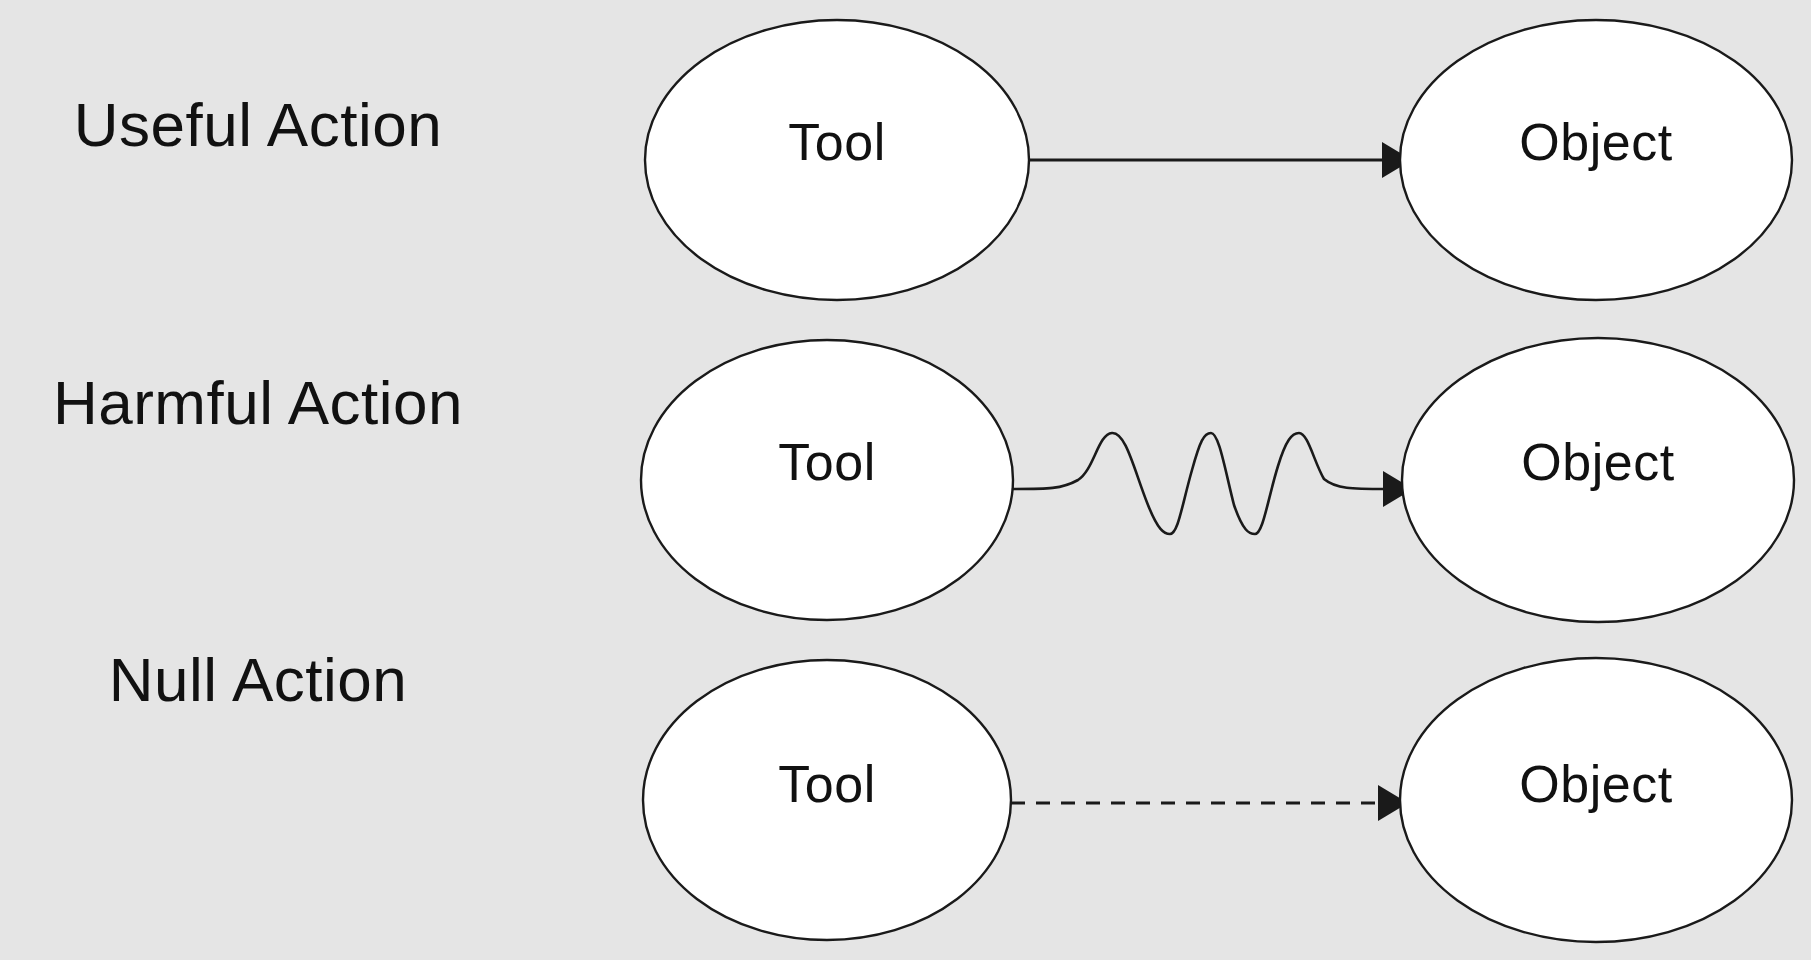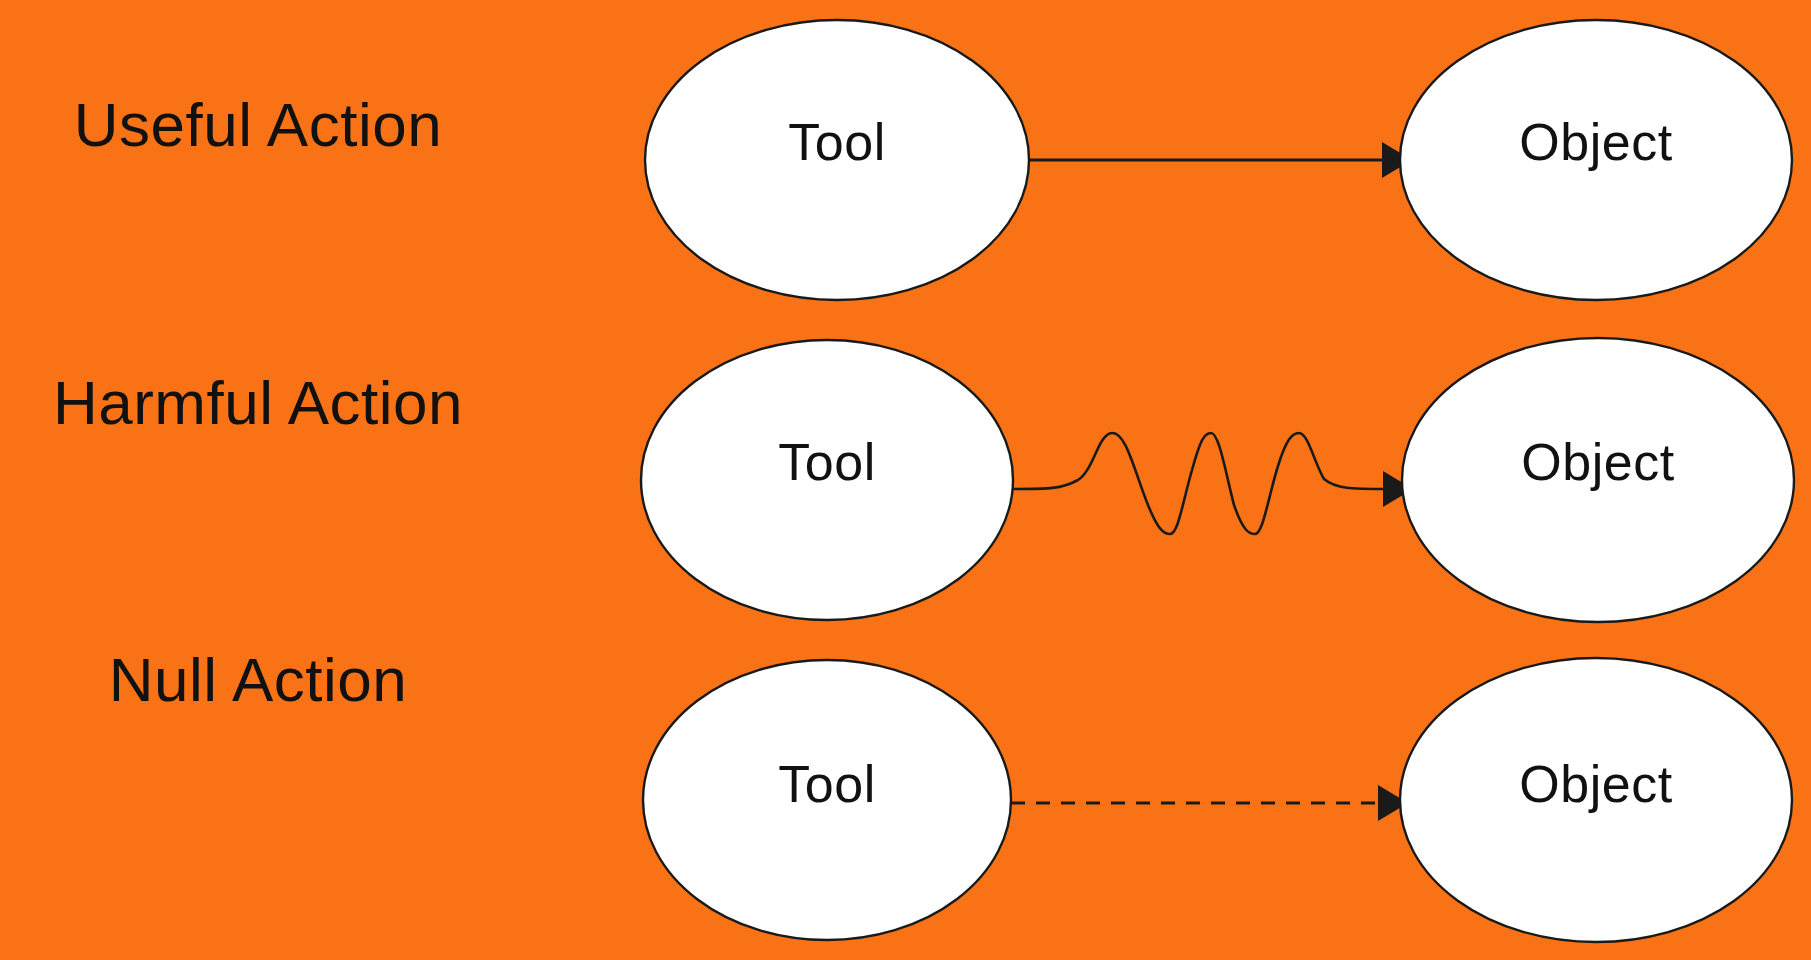--- a/index.html
+++ b/index.html
@@ -8,21 +8,21 @@
     padding: 0;
     background: #ffffff;
   }
   body {
     font-family: "Liberation Sans", sans-serif;
   }
   #diagram-root {
     position: relative;
     width: 1811px;
     height: 960px;
-    background: #f97316;
+    background: #e5e5e5;
     overflow: hidden;
   }
   #diagram-svg {
     position: absolute;
     top: 0;
     left: 0;
     width: 1811px;
     height: 960px;
     display: block;
   }

